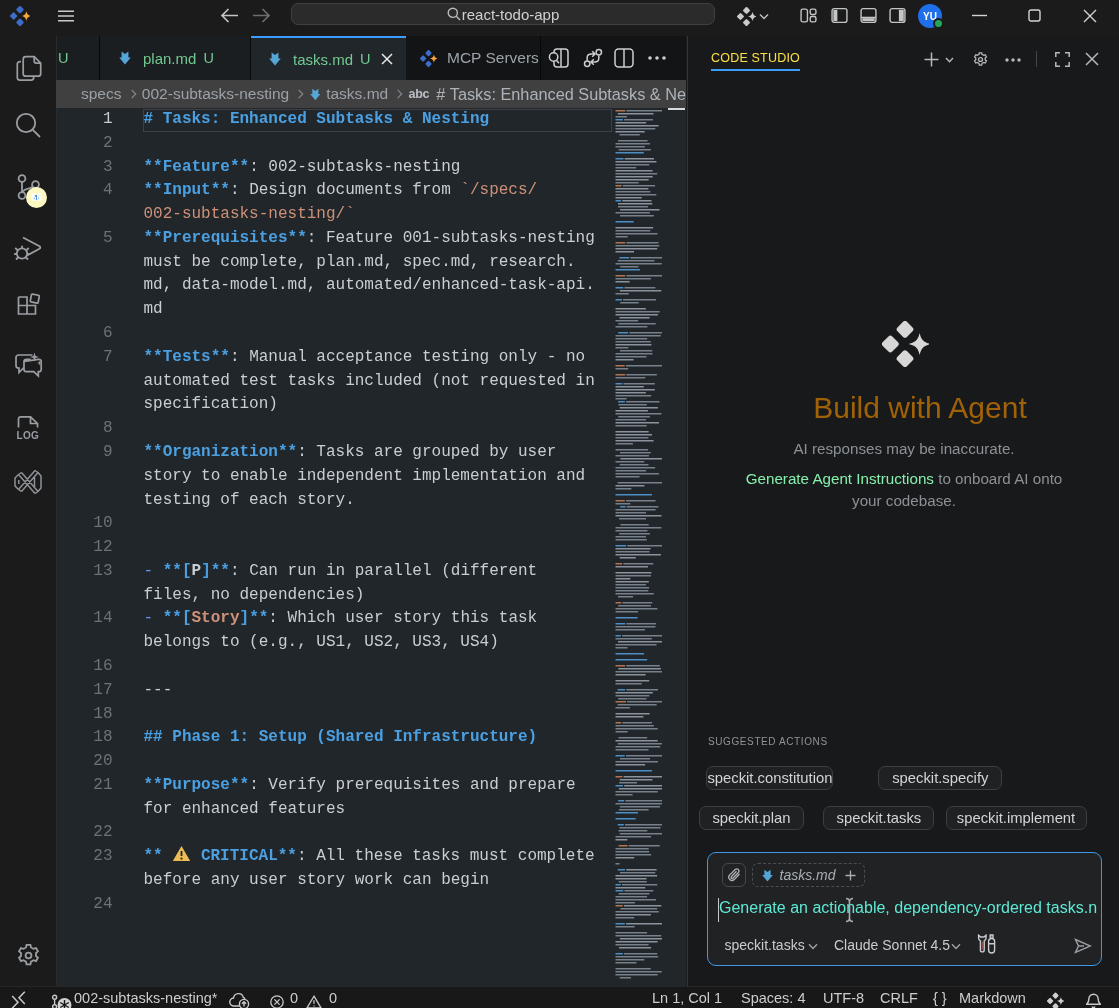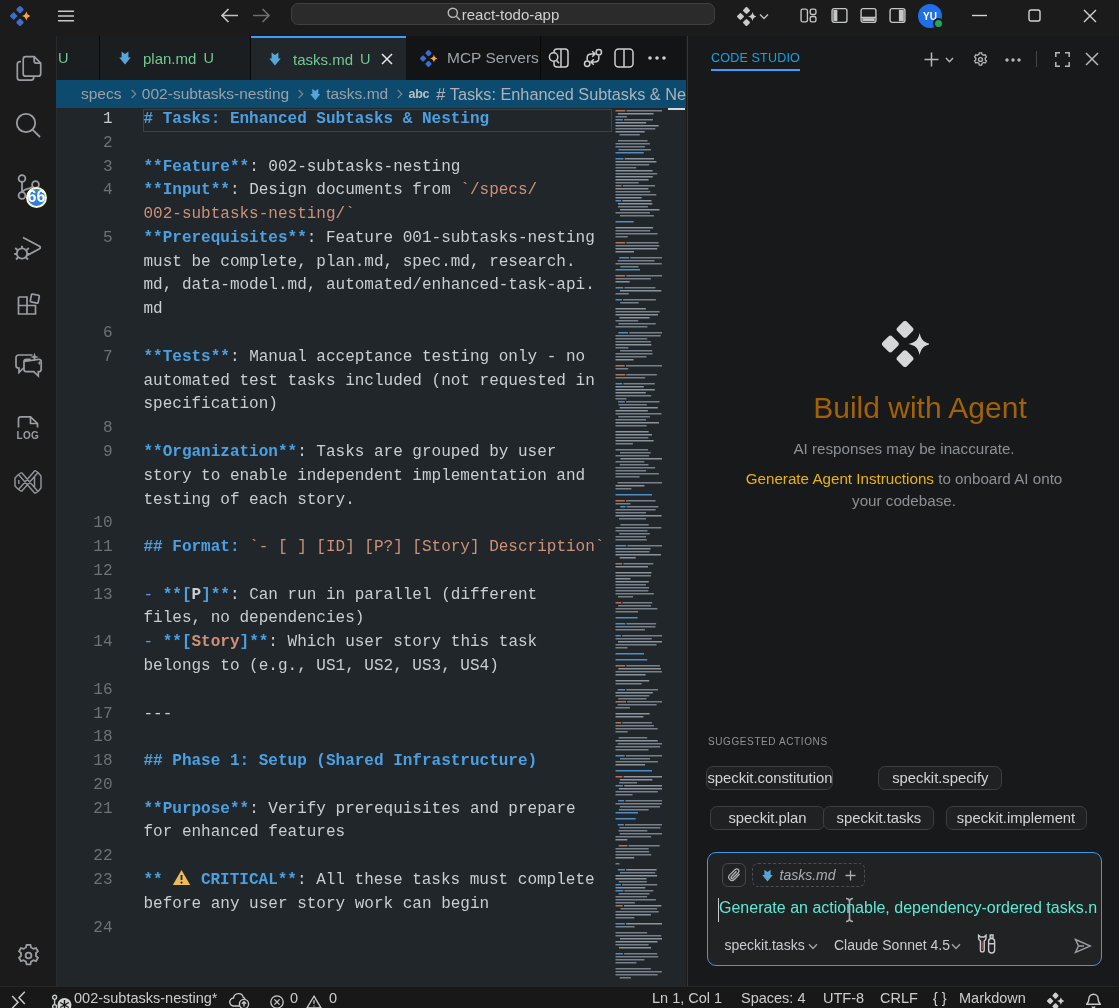--- a/index.html
+++ b/index.html
@@ -7,21 +7,21 @@
 #root{position:absolute;top:0;left:0;width:1119px;height:1008px;background:#1b1b1b}
 .abs{position:absolute}
 
 #titlebar{position:absolute;top:0;left:0;width:1119px;height:36px;background:#1b1b1b}
 #searchbox{position:absolute;left:291px;top:3px;width:424px;height:22px;background:#2b2b2c;border:1px solid #404041;border-radius:7px;color:#cfd0d1;font-size:15px;display:flex;align-items:center;justify-content:center;gap:1px}
 
 #tabstrip{position:absolute;top:36px;left:56px;width:630px;height:44px;background:#121416}
 .tab{position:absolute;top:0;height:44px;display:flex;align-items:center;font-size:15px;color:#9ca3a9}
 .tabsep{position:absolute;top:0;width:1px;height:44px;background:#070808}
 
-#breadcrumb{position:absolute;top:80px;left:56px;width:630px;height:28px;background:#0c4a6e;color:#9ba1a7;font-size:15.5px;display:flex;align-items:center;overflow:hidden;white-space:nowrap}
+#breadcrumb{position:absolute;top:80px;left:56px;width:630px;height:28px;background:#404040;color:#9ba1a7;font-size:15.5px;display:flex;align-items:center;overflow:hidden;white-space:nowrap}
 .crumbsep{color:#7f858b;margin:0 7px;font-size:13px}
 
 #activitybar{position:absolute;top:36px;left:0;width:57px;height:950px;background:#1b1b1b;border-right:1px solid #2a2b2c}
 .actitem{position:absolute;left:0;width:56px;height:57px;display:flex;align-items:center;justify-content:center}
 
 #editor{position:absolute;top:108px;left:58px;width:556px;height:878px;overflow:hidden;font-family:"Liberation Mono",monospace;font-size:16px}
 #edbg{position:absolute;top:80px;left:56px;width:630px;height:906px;background:#21262b}
 .row{height:23.785px;line-height:23.785px;white-space:pre;overflow:visible}
 .num{display:inline-block;width:54.5px;text-align:right;color:#6b7278}
 .code{margin-left:31px}
@@ -30,21 +30,21 @@
 .w{color:#c9ced3}
 .d{color:#6796e6}
 #curline{position:absolute;left:143px;top:108.6px;width:469px;height:23px;border:1px solid #3c4249}
 
 #minimap{position:absolute;top:108px;left:614px;width:51px;height:878px;background:#21262b}
 #scrollcol{position:absolute;top:108px;left:666px;width:20px;height:878px;background:#21262b}
 #cursmark{position:absolute;top:108px;left:668px;width:17px;height:2px;background:#d8d9da}
 
 #panel{position:absolute;top:36px;left:687px;width:432px;height:950px;background:#18191a;border-left:1px solid #353637}
 .hicon{position:absolute;top:51px;color:#b6b9bc}
-#ptitle{position:absolute;left:23px;top:15px;font-size:12.5px;letter-spacing:.2px;color:#0ea5e9}
+#ptitle{position:absolute;left:23px;top:15px;font-size:12.5px;letter-spacing:.2px;color:#fde047}
 #ptitleline{position:absolute;left:23px;top:33px;width:89px;height:2px;background:#3b9eff}
 .btn{position:absolute;height:24px;border:1px solid #3d3e40;border-radius:7px;background:#202122;color:#d3d5d7;font-size:14.8px;display:flex;align-items:center;justify-content:center}
 #inputbox{position:absolute;left:18.5px;top:816px;width:395px;height:114px;border:1.4px solid #3f97e8;border-radius:9px;background:#202224}
 .chipbtn{position:absolute;border:1px solid #47484b;border-radius:6px;display:flex;align-items:center;justify-content:center}
 
 #statusbar{position:absolute;top:986px;left:0;width:1119px;height:22px;background:#181818;border-top:1px solid #262626;color:#cccdce;font-size:14.5px}
 .sitem{position:absolute;top:0;height:22px;display:flex;align-items:center}
 svg{display:block}
 </style>
 </head>
@@ -203,21 +203,21 @@
         </svg>
     </div>
 
     <div class="actitem" style="top:122.5px">
       <svg width="30" height="30" viewBox="0 0 30 30" fill="none" stroke="#9a9ea3" stroke-width="1.8">
           <circle cx="9" cy="6.5" r="3.4"></circle>
           <circle cx="9" cy="23.5" r="3.4"></circle>
           <circle cx="22.5" cy="12.5" r="3.4"></circle>
           <path d="M9 9.9 V20.1 M19.6 14.8 C15 18 12 16 9.5 20"></path>
         </svg>
-      <div class="abs" style="left:26px;top:28px;width:21px;height:21px;border-radius:50%;background:#2f7fe0;color:#fff;font-size:16px;font-weight:bold;display:flex;align-items:center;justify-content:center;border:2px solid #fef9c3">66</div>
+      <div class="abs" style="left:26px;top:28px;width:21px;height:21px;border-radius:50%;background:#2f7fe0;color:#fff;font-size:10px;font-weight:bold;display:flex;align-items:center;justify-content:center;border:8px solid #fef9c3">66</div>
     </div>
 
     <div class="actitem" style="top:183px">
       <svg width="30" height="30" viewBox="0 0 30 30" fill="none" stroke="#9a9ea3" stroke-width="1.8">
           <path d="M10 4.5 L26.5 13.2 C27.5 13.8 27.5 15.2 26.5 15.8 L13.5 22.8"></path>
           <circle cx="9" cy="20.5" r="5.2"></circle>
           <path d="M9 15.3 V12.8 M4.5 17 L2.2 15 M13.5 17 L15.8 15 M3.8 21 H1.2 M14.2 21 H16.8 M5 24.5 L3 26.5 M13 24.5 L15 26.5"></path>
         </svg>
     </div>
 
@@ -290,21 +290,20 @@
 <div class="row"><span class="num"></span><span class="code"><span class="w">md</span></span></div>
 <div class="row"><span class="num">6</span></div>
 <div class="row"><span class="num">7</span><span class="code"><span class="b">**Tests**</span><span class="w">: Manual acceptance testing only - no</span></span></div>
 <div class="row"><span class="num"></span><span class="code"><span class="w">automated test tasks included (not requested in</span></span></div>
 <div class="row"><span class="num"></span><span class="code"><span class="w">specification)</span></span></div>
 <div class="row"><span class="num">8</span></div>
 <div class="row"><span class="num">9</span><span class="code"><span class="b">**Organization**</span><span class="w">: Tasks are grouped by user</span></span></div>
 <div class="row"><span class="num"></span><span class="code"><span class="w">story to enable independent implementation and</span></span></div>
 <div class="row"><span class="num"></span><span class="code"><span class="w">testing of each story.</span></span></div>
 <div class="row"><span class="num">10</span></div>
-<div class="row"><span class="num">11</span><span class="code"><span class="b">## Format:</span><span class="w"> </span><span class="o">`- [ ] [ID] [P?] [Story] Description`</span></span></div>
 <div class="row"><span class="num">12</span></div>
 <div class="row"><span class="num">13</span><span class="code"><span class="d">- </span><span class="b">**[</span><span class="w" style="font-weight:bold">P</span><span class="b">]**</span><span class="w">: Can run in parallel (different</span></span></div>
 <div class="row"><span class="num"></span><span class="code"><span class="w">files, no dependencies)</span></span></div>
 <div class="row"><span class="num">14</span><span class="code"><span class="d">- </span><span class="b">**[</span><span class="o" style="font-weight:bold">Story</span><span class="b">]**</span><span class="w">: Which user story this task</span></span></div>
 <div class="row"><span class="num"></span><span class="code"><span class="w">belongs to (e.g., US1, US2, US3, US4)</span></span></div>
 <div class="row"><span class="num">16</span></div>
 <div class="row"><span class="num">17</span><span class="code"><span class="w">---</span></span></div>
 <div class="row"><span class="num">18</span></div>
 <div class="row"><span class="num">18</span><span class="code"><span class="b">## Phase 1: Setup (Shared Infrastructure)</span></span></div>
 <div class="row"><span class="num">20</span></div>
@@ -635,26 +634,26 @@
     <svg class="abs" style="left:193px;top:285px" width="48" height="46" viewBox="0 0 44 44">
       <g fill="#d7d7d7">
         <rect x="15.6" y="1.6" width="12.8" height="12.8" rx="2.6" transform="rotate(45 22 8)"></rect>
         <rect x="1.6" y="15.6" width="12.8" height="12.8" rx="2.6" transform="rotate(45 8 22)"></rect>
         <rect x="15.6" y="29.6" width="12.8" height="12.8" rx="2.6" transform="rotate(45 22 36)"></rect>
         <path d="M36 11.5 C37.6 18.2 39.8 20.4 46.5 22 C39.8 23.6 37.6 25.8 36 32.5 C34.4 25.8 32.2 23.6 25.5 22 C32.2 20.4 34.4 18.2 36 11.5 Z"></path>
       </g>
     </svg>
     <div class="abs" style="left:16px;top:355px;width:432px;text-align:center;font-size:30px;color:#a16207">Build with Agent</div>
     <div class="abs" style="left:0;top:404px;width:432px;text-align:center;font-size:15.2px;color:#8b9196">AI responses may be inaccurate.</div>
-    <div class="abs" style="left:0;top:432px;width:432px;text-align:center;font-size:15.2px;color:#8b9196;line-height:21.5px"><span style="color:#eab308">Generate Agent Instructions</span> to onboard AI onto<br>your codebase.</div>
+    <div class="abs" style="left:0;top:432px;width:432px;text-align:center;font-size:15.2px;color:#8b9196;line-height:21.5px"><span style="color:#86efac">Generate Agent Instructions</span> to onboard AI onto<br>your codebase.</div>
 
     <div class="abs" style="left:20px;top:700px;font-size:10px;letter-spacing:.6px;color:#8f9499">SUGGESTED ACTIONS</div>
     <div class="btn" style="left:18.4px;top:730px;width:127px">speckit.constitution</div>
     <div class="btn" style="left:190.3px;top:730px;width:124px">speckit.specify</div>
-    <div class="btn" style="left:22px;top:770px;width:115px">speckit.plan</div>
+    <div class="btn" style="left:11px;top:770px;width:105px">speckit.plan</div>
     <div class="btn" style="left:135.4px;top:770px;width:111px">speckit.tasks</div>
     <div class="btn" style="left:257.5px;top:770px;width:141px">speckit.implement</div>
 
     <div id="inputbox">
       <div class="chipbtn" style="left:14.5px;top:10px;width:24px;height:24px">
         <svg width="13" height="14" viewBox="0 0 13 14" fill="none" stroke="#b0b3b7" stroke-width="1.3">
             <path d="M11.5 6 L6.3 11.6 a3.3 3.3 0 0 1 -4.8 -4.5 L7.2 1.5 a2.2 2.2 0 0 1 3.2 3 L4.9 10.3 a1.1 1.1 0 0 1 -1.6 -1.5 L8.5 3.3"></path>
           </svg>
       </div>
       <div class="chipbtn" style="left:44px;top:10px;width:113px;height:24px;border-style:dashed;border-color:#4c4e52;justify-content:flex-start">

